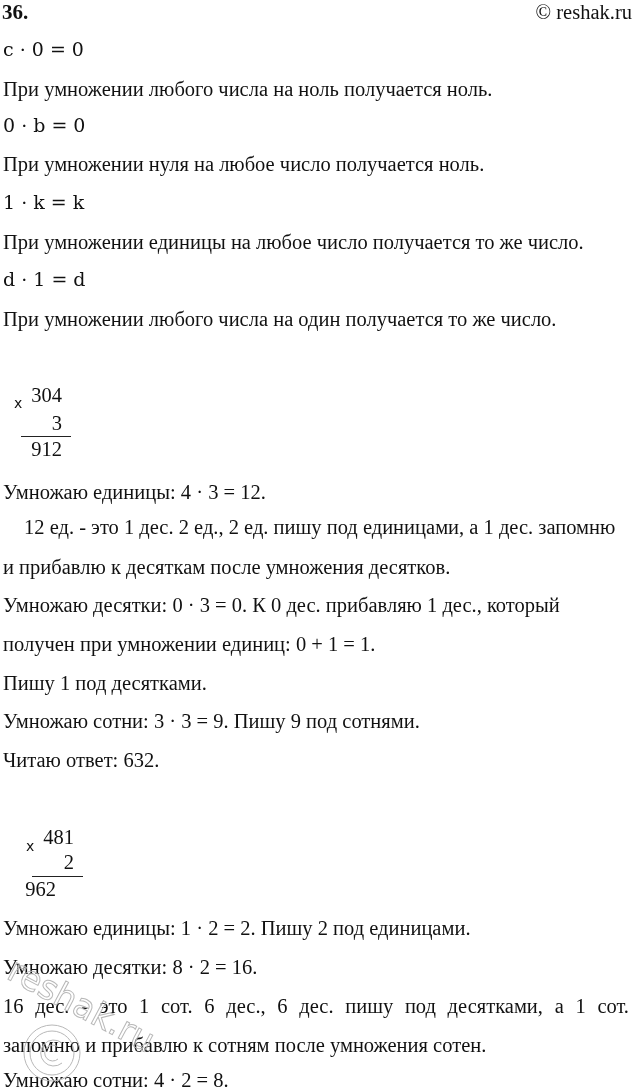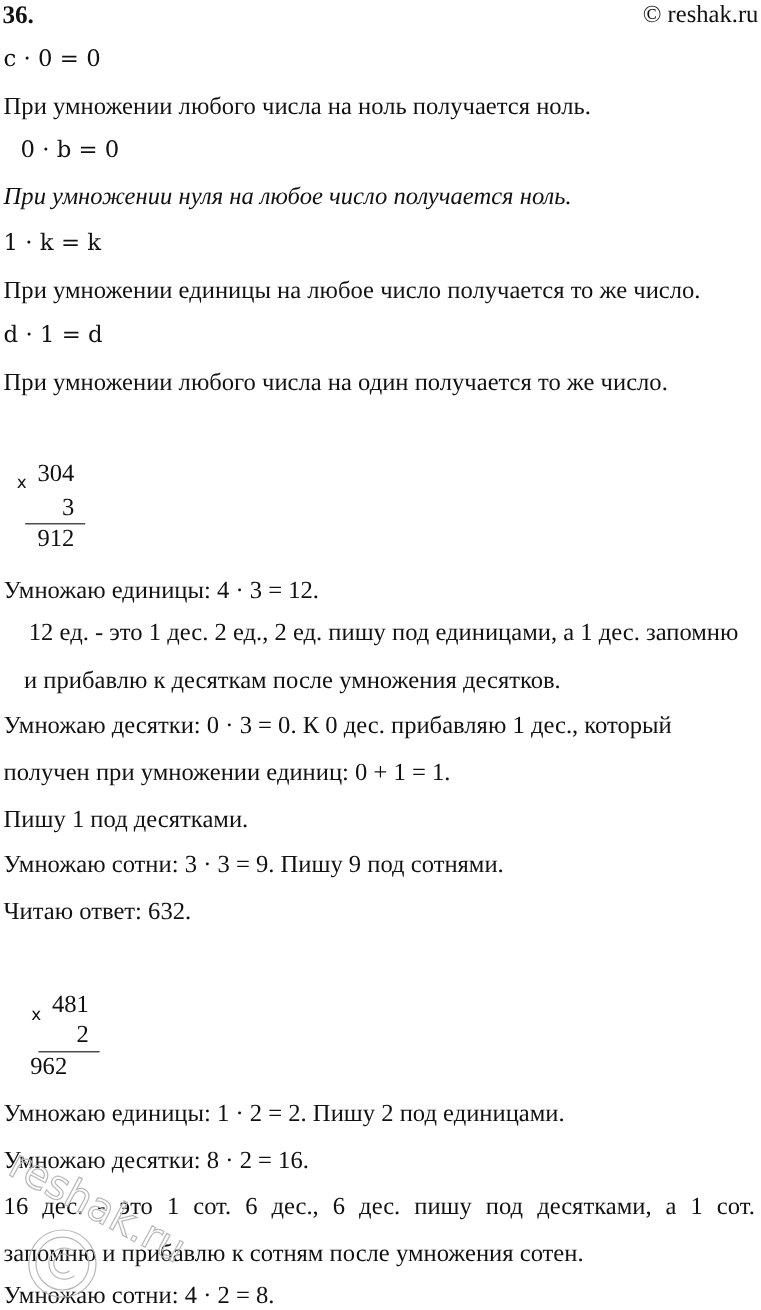--- a/index.html
+++ b/index.html
@@ -83,40 +83,40 @@
   </style>
 </head>
 <body>
 
 <div class="header-num">36.</div>
 <div class="header-copy">© reshak.ru</div>
 
 <div class="line math" style="top:37px;">c · 0 = 0</div>
 <div class="line" style="top:77px;">При умножении любого числа на ноль получается ноль.</div>
 
-<div class="line math" style="top:113px;margin-left:14px;">0 · b = 0</div>
-<div class="line" style="top:152px;font-style:italic;">При умножении нуля на любое число получается ноль.</div>
+<div class="line math" style="top:113px;">0 · b = 0</div>
+<div class="line" style="top:152px;">При умножении нуля на любое число получается ноль.</div>
 
 <div class="line math" style="top:190px;">1 · k = k</div>
 <div class="line" style="top:230px;">При умножении единицы на любое число получается то же число.</div>
 
 <div class="line math" style="top:267px;">d · 1 = d</div>
 <div class="line" style="top:307px;">При умножении любого числа на один получается то же число.</div>
 
 <div class="colmul" style="left:0; top:384px;">
   <span class="x-sign" style="left:14px; top:8px;">x</span>
   <span class="num" style="left:18px; top:0px;">304</span>
   <span class="num" style="left:18px; top:28px;">3</span>
   <span class="bar" style="left:21px; top:52px; width:50px;"></span>
   <span class="num" style="left:18px; top:54px;">912</span>
 </div>
 
 <div class="line" style="top:480px;">Умножаю единицы:  4 · 3 = 12.</div>
 <div class="line" style="top:515px;margin-left:21px;">12 ед. - это 1 дес. 2 ед., 2 ед. пишу под единицами, а 1 дес. запомню</div>
-<div class="line" style="top:555px;margin-left:17px;">и прибавлю к десяткам после умножения десятков.</div>
+<div class="line" style="top:555px;">и прибавлю к десяткам после умножения десятков.</div>
 <div class="line" style="top:593px;">Умножаю десятки:  0 · 3 = 0. К 0 дес. прибавляю 1 дес., который</div>
 <div class="line" style="top:632px;">получен при умножении единиц:  0 + 1 = 1.</div>
 <div class="line" style="top:671px;">Пишу 1 под десятками.</div>
 <div class="line" style="top:709px;">Умножаю сотни:  3 · 3 = 9. Пишу 9 под сотнями.</div>
 <div class="line" style="top:748px;">Читаю ответ: 632.</div>
 
 <div class="colmul" style="left:0; top:826px;">
   <span class="x-sign" style="left:26px; top:9px;">x</span>
   <span class="num" style="left:30px; top:0px;">481</span>
   <span class="num" style="left:30px; top:25px;">2</span>

